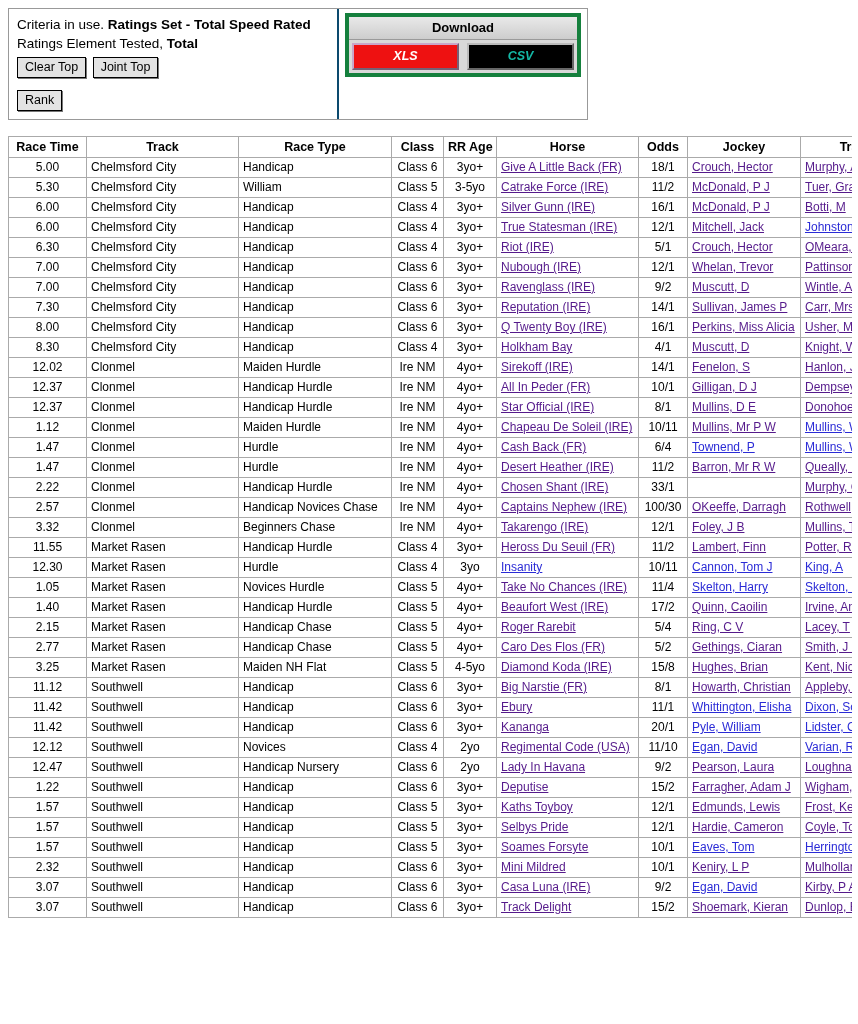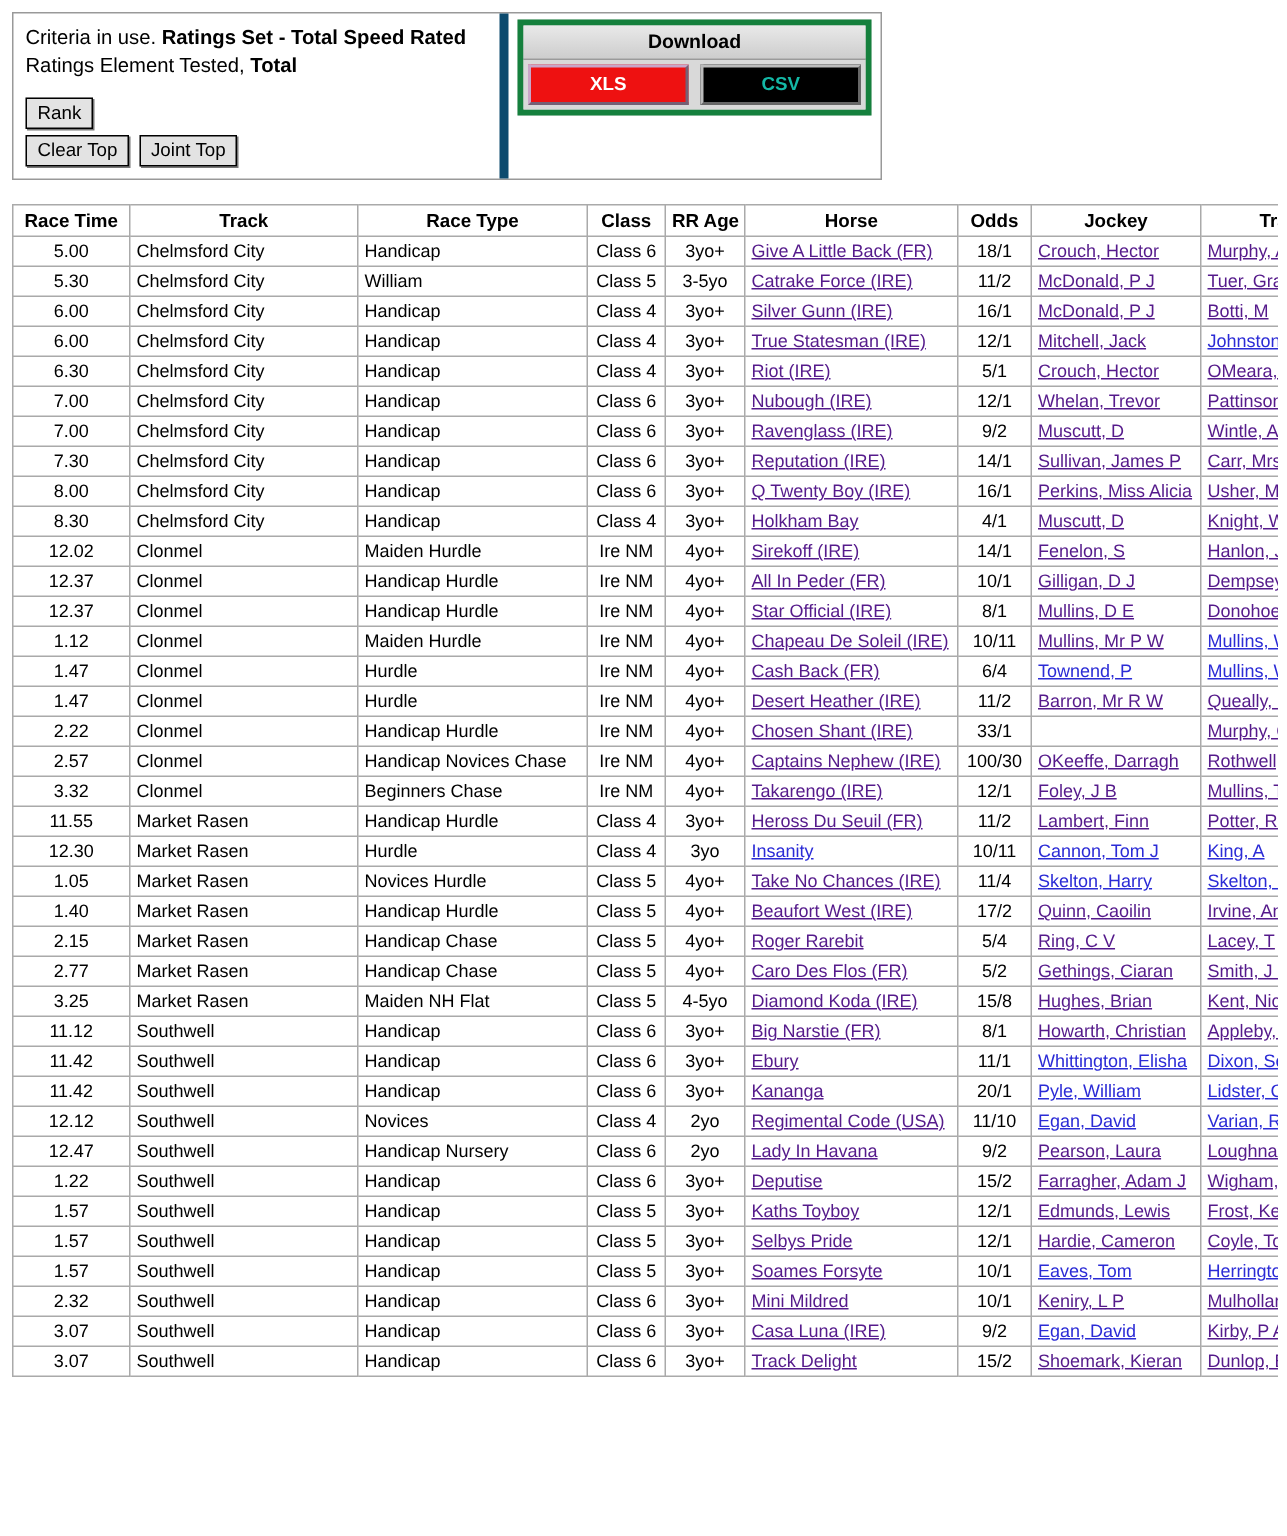--- a/index.html
+++ b/index.html
@@ -24,21 +24,21 @@
     margin: 8px 0 0 8px;
     width: 580px;
     border: 1px solid #999;
     background: #ffffff;
     display: flex;
     align-items: stretch;
     box-sizing: border-box;
   }
   .criteria-left {
     width: 338px;
-    border-right: 6px solid #0c4a6e;
+    border-right: 2px solid #0c4a6e;
     padding: 6px 6px 8px 8px;
     box-sizing: border-box;
   }
   .criteria-text {
     font-size: 13.5px;
     line-height: 19px;
     color: #000;
   }
   .criteria-text b { font-weight: bold; }
   .btn-row {
@@ -75,20 +75,21 @@
     font-weight: bold;
     padding: 3px 0 4px 0;
     border-bottom: 1px solid #9a9a9a;
     background: linear-gradient(#e9e9e9, #cdcdcd);
   }
   .dl-btns {
     display: flex;
     padding: 3px;
     gap: 8px;
     background: #d9d9d9;
+    font-style: italic;
   }
   .dl-btn {
     flex: 1;
     text-align: center;
     font-weight: bold;
     font-size: 12.5px;
     padding: 4px 0 5px 0;
     border: 2px outset #bbbbbb;
     cursor: pointer;
   }
@@ -154,26 +155,26 @@
 <body>
 
 <div class="page">
 
   <div class="criteria-wrap">
     <div class="criteria-left">
       <div class="criteria-text">
         <span>Criteria in use. </span><b>Ratings Set - Total Speed Rated</b>
         <span>Ratings Element Tested, </span><b>Total</b>
       </div>
-      <div class="btn-row">
-        <span class="gbtn">Rank</span>
-      </div>
       <div class="btn-row btn-row2">
         <span class="gbtn">Clear Top</span>
         <span class="gbtn">Joint Top</span>
+      </div>
+      <div class="btn-row">
+        <span class="gbtn">Rank</span>
       </div>
     </div>
     <div class="criteria-right">
       <div class="dl-box">
         <div class="dl-title">Download</div>
         <div class="dl-btns">
           <div class="dl-btn dl-xls">XLS</div>
           <div class="dl-btn dl-csv">CSV</div>
         </div>
       </div>

